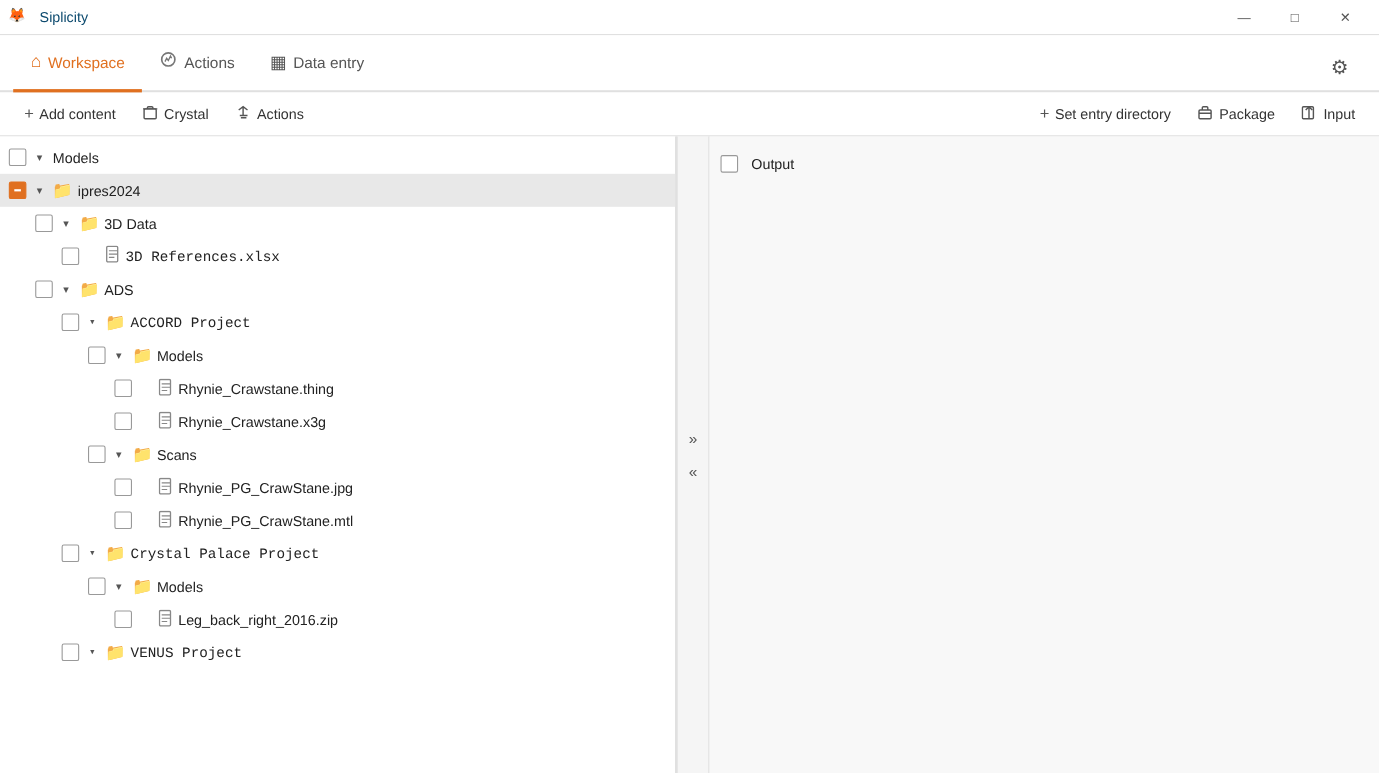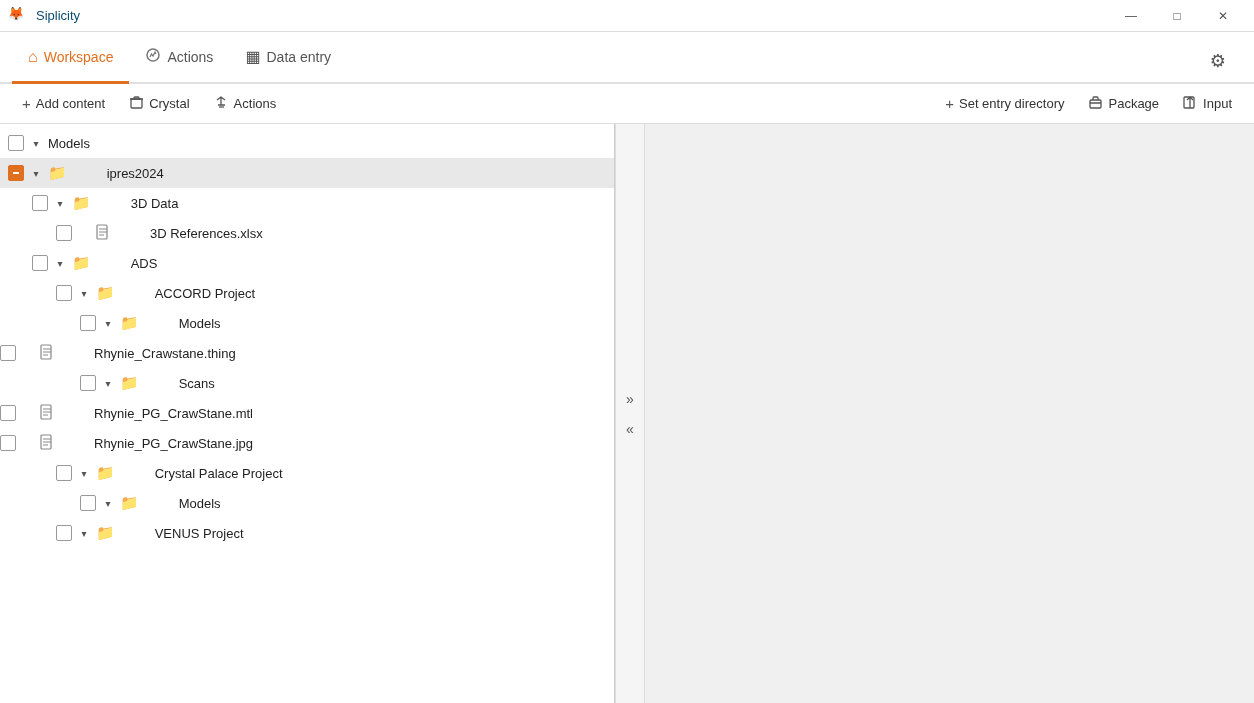--- a/index.html
+++ b/index.html
@@ -43,27 +43,27 @@
     .tree-section-header { display: flex; align-items: center; height: 30px; padding: 0 8px; gap: 4px; }
     .tree-item { display: flex; align-items: center; height: 30px; gap: 4px; cursor: default; }
     .tree-item.selected { background: #e8e8e8; }
 
     .cb { width: 16px; height: 16px; border: 1px solid #999; border-radius: 2px; background: #fff; flex-shrink: 0; cursor: pointer; display: flex; align-items: center; justify-content: center; }
     .cb.partial { background: #e07020; border-color: #e07020; color: #fff; }
 
     .chevron { width: 16px; height: 16px; display: flex; align-items: center; justify-content: center; color: #555; font-size: 10px; cursor: pointer; }
     .folder-icon { color: #e07020; font-size: 15px; flex-shrink: 0; }
     .file-icon { color: #666; font-size: 13px; flex-shrink: 0; }
-    .item-label { font-size: 13px; color: #222; margin-left: 36px; }
+    .item-label { font-size: 13px; color: #222; }
 
     .indent1 { padding-left: 8px; }
     .indent2 { padding-left: 32px; }
-    .indent3 { padding-left: 56px; }
+    .indent3 { padding-left: 56px; font-family: Liberation Mono, monospace; }
     .indent4 { padding-left: 80px; }
-    .indent5 { }
+    .indent5 { padding-left: 104px; }
 
     
     .output-header { display: flex; align-items: center; height: 30px; gap: 4px; }
     .output-label { font-size: 13px; color: #222; margin-left: 8px; }
 
     
     ::-webkit-scrollbar { width: 6px; }
     ::-webkit-scrollbar-track { background: #f0f0f0; }
     ::-webkit-scrollbar-thumb { background: #ccc; border-radius: 3px; }
   </style>
@@ -220,78 +220,106 @@
         <span style="width:16px;display:inline-block;"></span>
         <span class="file-icon">
           <svg width="14" height="16" viewBox="0 0 14 16" fill="none">
               <rect x="1" y="1" width="10" height="14" rx="1" stroke="#888" stroke-width="1.2"></rect>
               <path d="M3 5h8M3 8h8M3 11h5" stroke="#888" stroke-width="1"></path>
             </svg>
         </span>
         <span class="item-label">Rhynie_Crawstane.thing</span>
       </div>
 
+      <div class="tree-item indent5">
+        <div class="cb"></div>
+        <span style="width:16px;display:inline-block;"></span>
+        <span class="file-icon">
+          <svg width="14" height="16" viewBox="0 0 14 16" fill="none">
+              <rect x="1" y="1" width="10" height="14" rx="1" stroke="#888" stroke-width="1.2"></rect>
+              <path d="M3 5h8M3 8h8M3 11h5" stroke="#888" stroke-width="1"></path>
+            </svg>
+        </span>
+        <span class="item-label">Rhynie_Crawstane.x3g</span>
+      </div>
 
       <div class="tree-item indent4">
         <div class="cb"></div>
         <span class="chevron">▾</span>
         <span class="folder-icon">📁</span>
         <span class="item-label">Scans</span>
       </div>
 
       <div class="tree-item indent5">
         <div class="cb"></div>
         <span style="width:16px;display:inline-block;"></span>
         <span class="file-icon">
           <svg width="14" height="16" viewBox="0 0 14 16" fill="none">
               <rect x="1" y="1" width="10" height="14" rx="1" stroke="#888" stroke-width="1.2"></rect>
               <path d="M3 5h8M3 8h8M3 11h5" stroke="#888" stroke-width="1"></path>
             </svg>
         </span>
+        <span class="item-label">Rhynie_PG_CrawStane.jpg</span>
+      </div>
+
+      <div class="tree-item indent5">
+        <div class="cb"></div>
+        <span style="width:16px;display:inline-block;"></span>
+        <span class="file-icon">
+          <svg width="14" height="16" viewBox="0 0 14 16" fill="none">
+              <rect x="1" y="1" width="10" height="14" rx="1" stroke="#888" stroke-width="1.2"></rect>
+              <path d="M3 5h8M3 8h8M3 11h5" stroke="#888" stroke-width="1"></path>
+            </svg>
+        </span>
         <span class="item-label">Rhynie_PG_CrawStane.mtl</span>
       </div>
 
-      <div class="tree-item indent5">
-        <div class="cb"></div>
-        <span style="width:16px;display:inline-block;"></span>
-        <span class="file-icon">
-          <svg width="14" height="16" viewBox="0 0 14 16" fill="none">
-              <rect x="1" y="1" width="10" height="14" rx="1" stroke="#888" stroke-width="1.2"></rect>
-              <path d="M3 5h8M3 8h8M3 11h5" stroke="#888" stroke-width="1"></path>
-            </svg>
-        </span>
-        <span class="item-label">Rhynie_PG_CrawStane.jpg</span>
-      </div>
-
 
       <div class="tree-item indent3">
         <div class="cb"></div>
         <span class="chevron">▾</span>
         <span class="folder-icon">📁</span>
         <span class="item-label">Crystal Palace Project</span>
       </div>
 
       <div class="tree-item indent4">
         <div class="cb"></div>
         <span class="chevron">▾</span>
         <span class="folder-icon">📁</span>
         <span class="item-label">Models</span>
       </div>
 
+      <div class="tree-item indent5">
+        <div class="cb"></div>
+        <span style="width:16px;display:inline-block;"></span>
+        <span class="file-icon">
+          <svg width="14" height="16" viewBox="0 0 14 16" fill="none">
+              <rect x="1" y="1" width="10" height="14" rx="1" stroke="#888" stroke-width="1.2"></rect>
+              <path d="M3 5h8M3 8h8M3 11h5" stroke="#888" stroke-width="1"></path>
+            </svg>
+        </span>
+        <span class="item-label">Leg_back_right_2016.zip</span>
+      </div>
 
 
       <div class="tree-item indent3">
         <div class="cb"></div>
         <span class="chevron">▾</span>
         <span class="folder-icon">📁</span>
         <span class="item-label">VENUS Project</span>
       </div>
 
     </div>
   </div>
 
   <div id="divider">
     <button class="chevron-btn">»</button>
     <button class="chevron-btn">«</button>
   </div>
 
+  <div id="right-panel">
+    <div class="output-header">
+      <div class="cb"></div>
+      <span class="output-label">Output</span>
+    </div>
+  </div>
 
 </div>
 
 </body></html>

